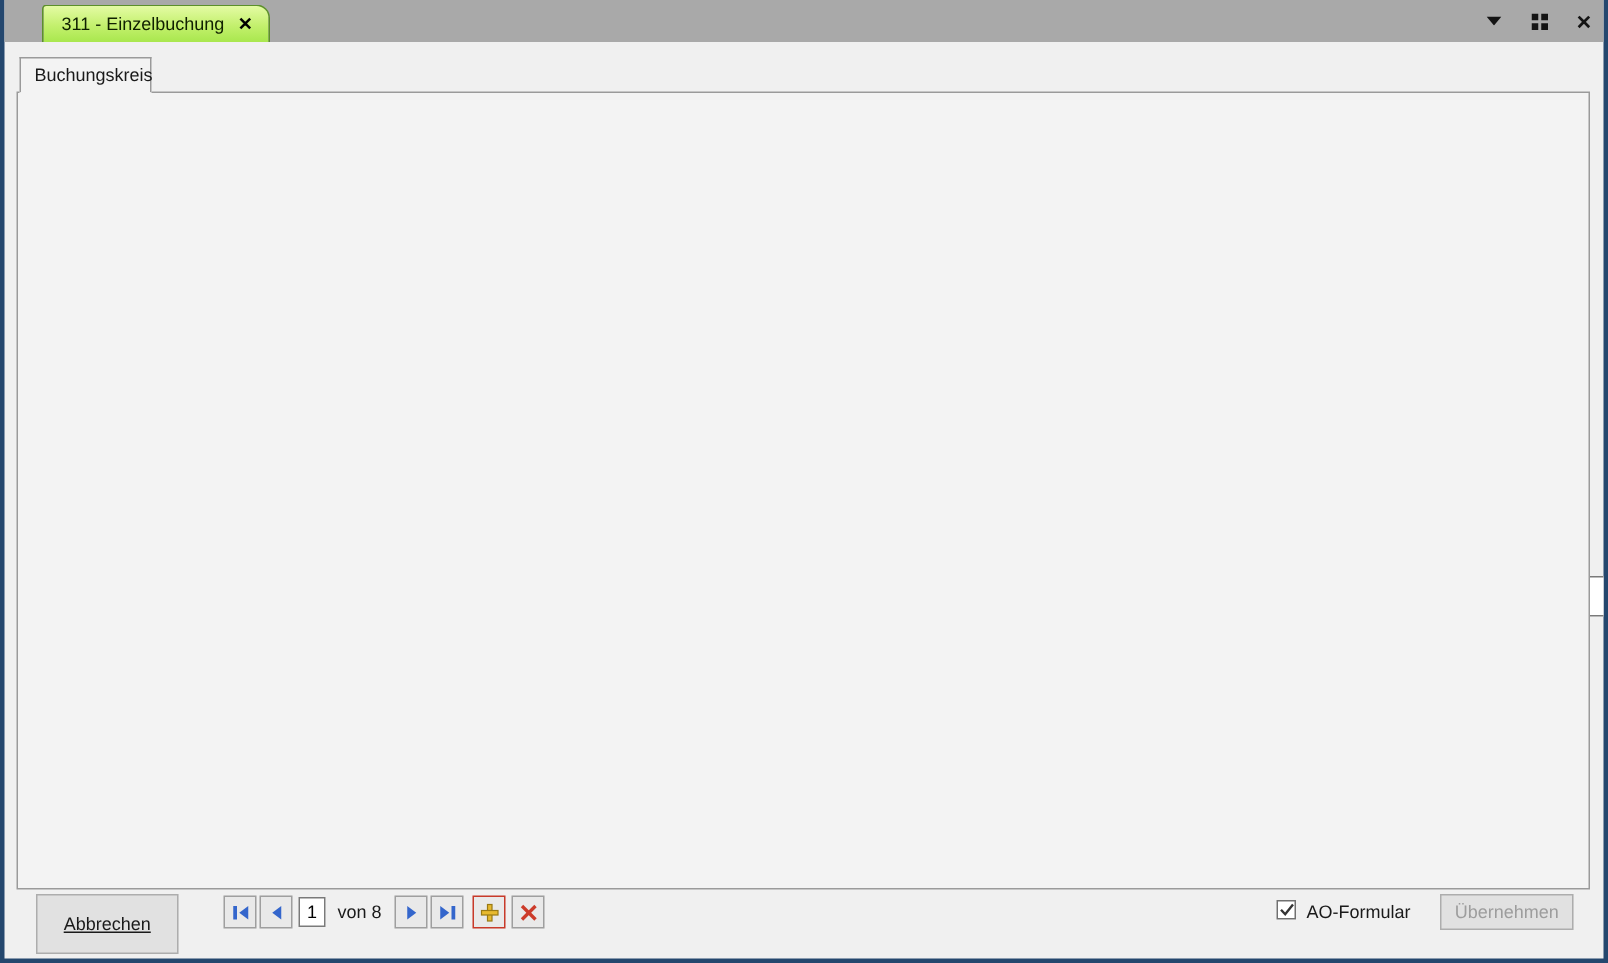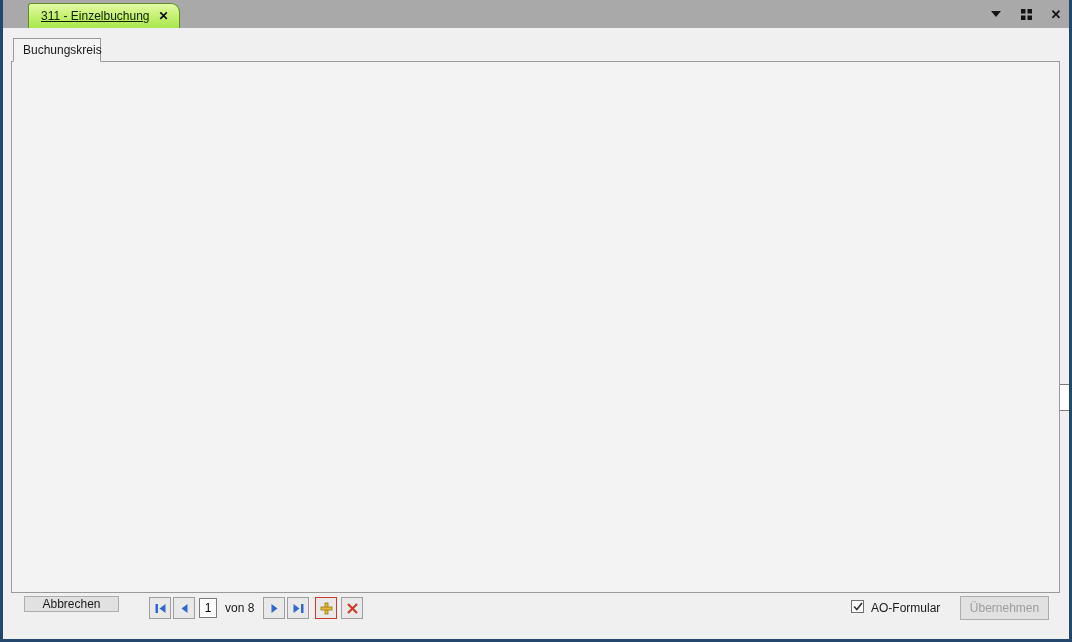--- a/index.html
+++ b/index.html
@@ -11,21 +11,21 @@
     box-sizing:border-box;
   }
   .abs{position:absolute;box-sizing:border-box;}
   
   .titlebar{left:-3px;top:0;width:1072px;height:28px;background:#a9a9a9;}
   .doc-tab{
     left:28px;top:3px;height:25px;padding:0 10px 0 12px;display:flex;align-items:center;gap:9px;
     background:linear-gradient(180deg,#e4fba4 0%,#c3f06d 55%,#a9e74e 100%);
     border:1px solid #5c8f2b;border-bottom:none;border-radius:3px 9px 0 0;
   }
-  .doc-tab .t{ text-decoration:underline;color:#102000;text-align:right;}
+  .doc-tab .t{ color:#102000;text-align:right;}
   .doc-tab .x{font-weight:bold;font-size:12px;color:#000;cursor:default;}
   .win-controls{right:8px;top:0;height:28px;display:flex;align-items:center;gap:14px;}
   .wc{width:16px;height:16px;display:flex;align-items:center;justify-content:center;color:#141414;}
   
   .page-tab{
     left:10px;top:38px;width:88px;height:24px;background:#f3f3f3;
     border:1px solid #9a9a9a;border-bottom:1px solid #f3f3f3;z-index:2;
     display:flex;align-items:center;padding-left:9px;
   }
   .panel{left:8px;top:61px;width:1049px;height:532px;border:1px solid #9a9a9a;background:#f3f3f3;z-index:1;}
@@ -313,21 +313,21 @@
     </div>
 
     <div class="abs hscroll">
       <div class="sb-arrow">◀</div>
       <div class="sb-thumb"></div>
       <div style="flex:1;"></div>
       <div class="sb-arrow">▶</div>
     </div>
   </div>
 
-  <div class="abs btn" style="left:21px;top:596px;width:95px;height:16px;">
+  <div class="abs btn" style="left:21px;top:596px;width:95px;height:40px;text-decoration:underline;">
     <span>Abbrechen</span>
   </div>
 
   <div class="abs nav-btn" style="left:146px;top:597px;">
     <svg width="13" height="13" viewBox="0 0 13 13">
         <rect x="1.5" y="2" width="2.5" height="9" fill="#3466cc"></rect>
         <polygon points="11.5,2 5.5,6.5 11.5,11" fill="#3466cc"></polygon>
       </svg>
   </div>
   <div class="abs nav-btn" style="left:170px;top:597px;">

